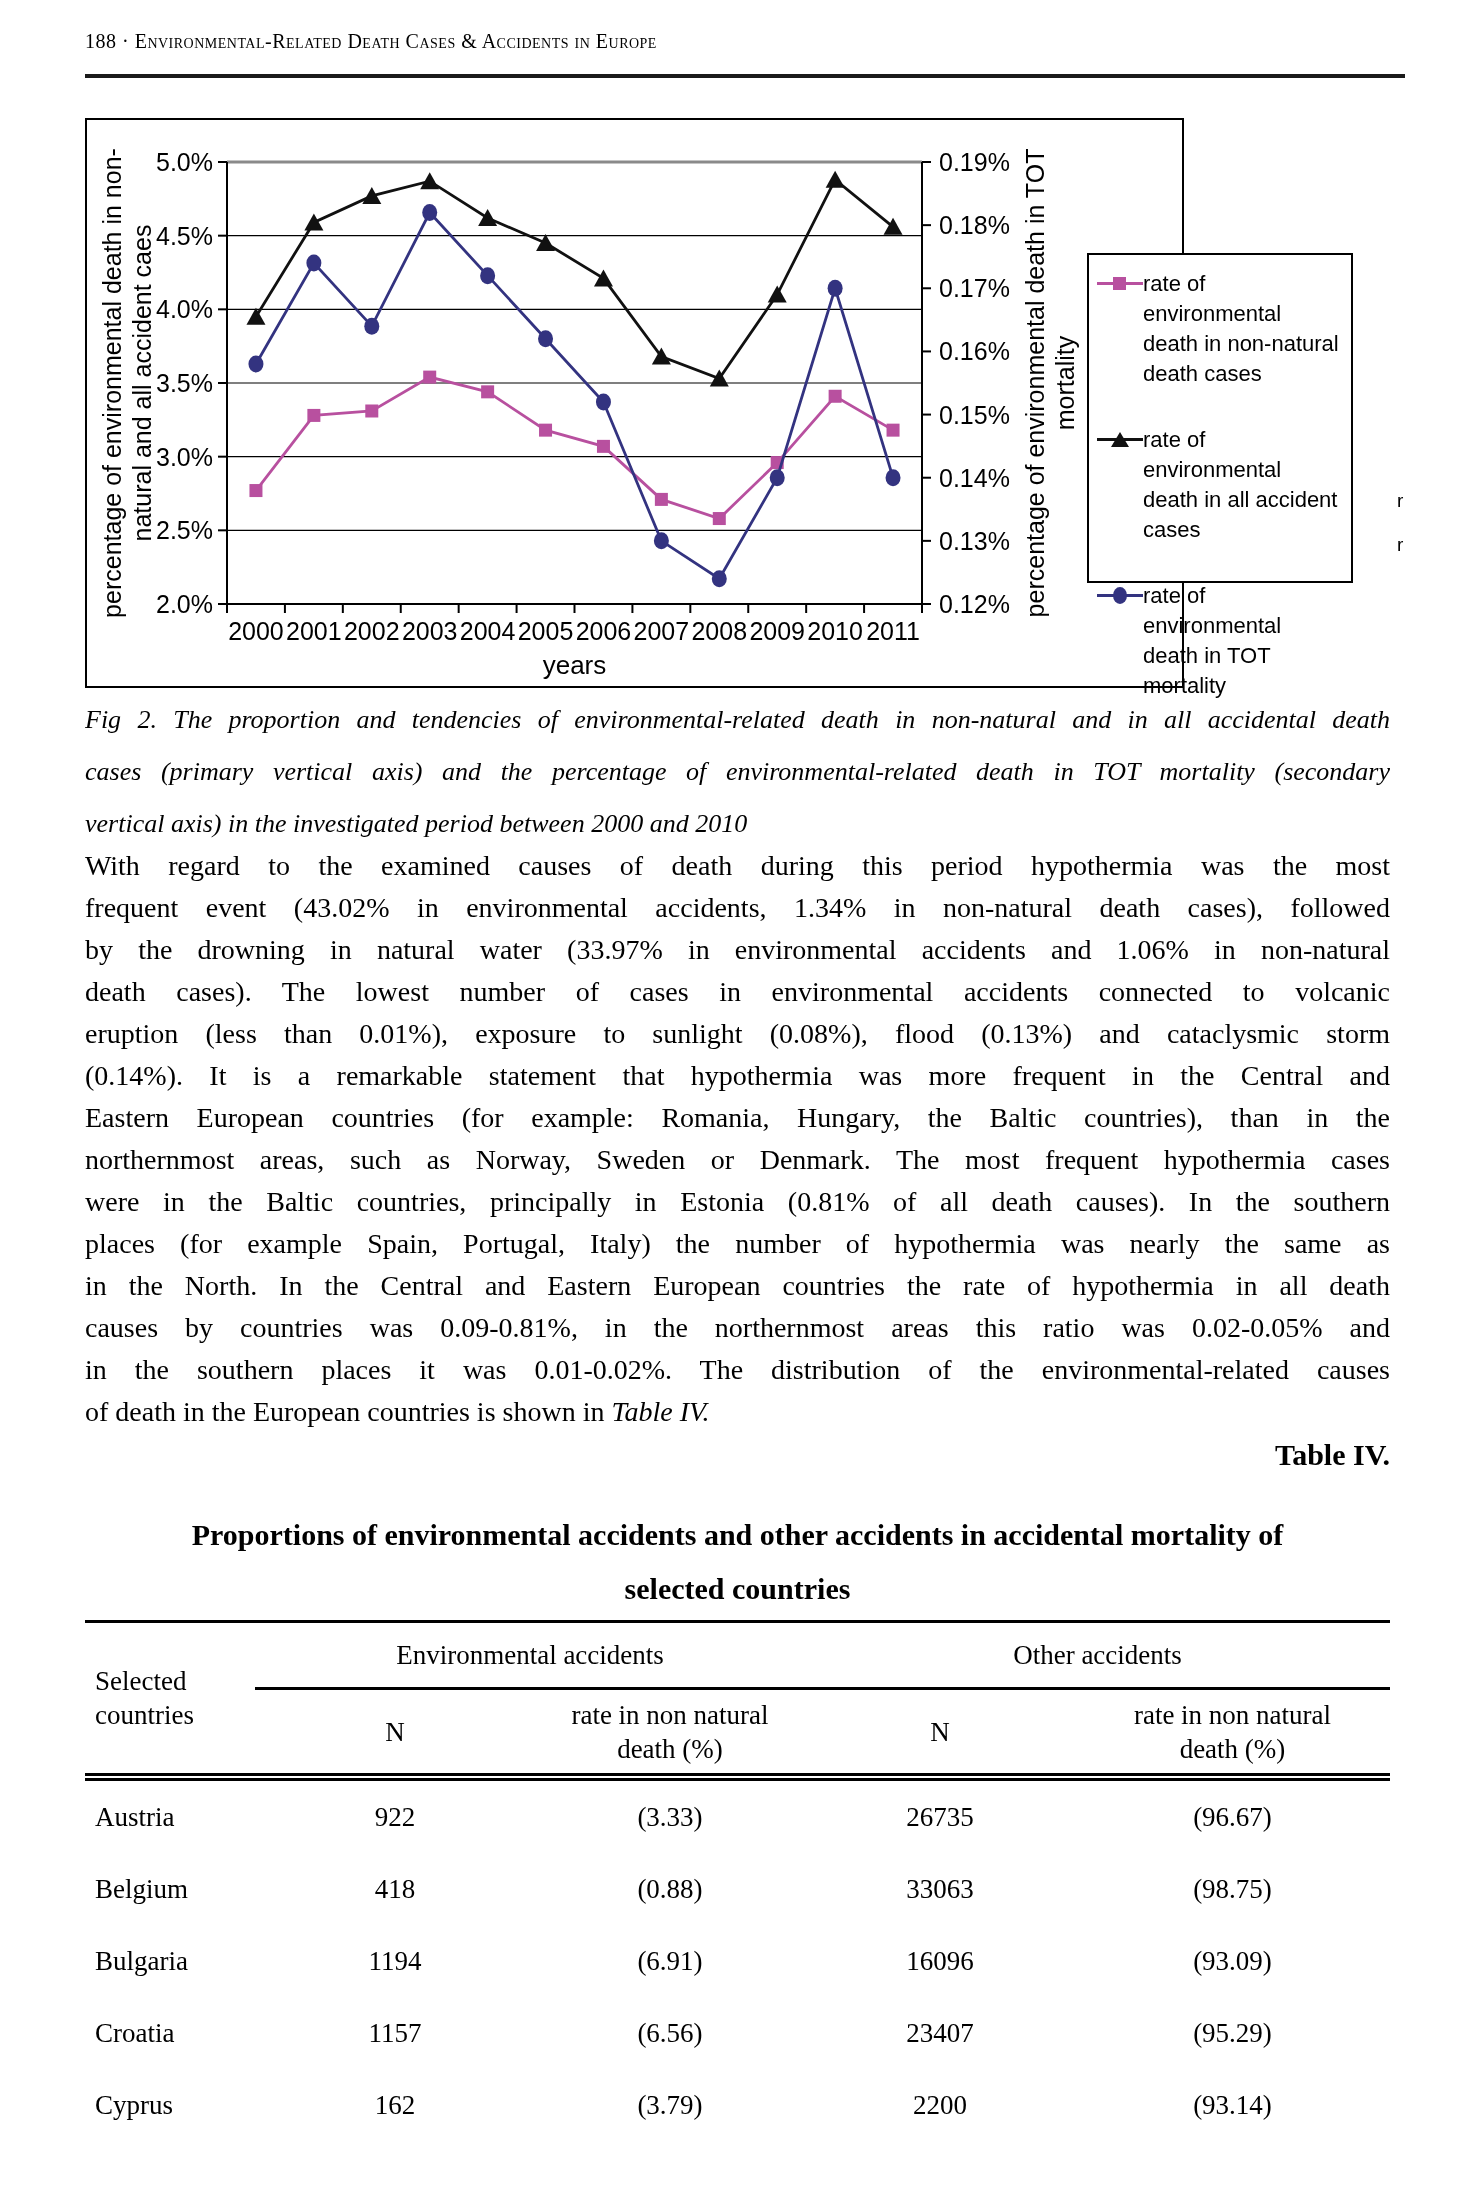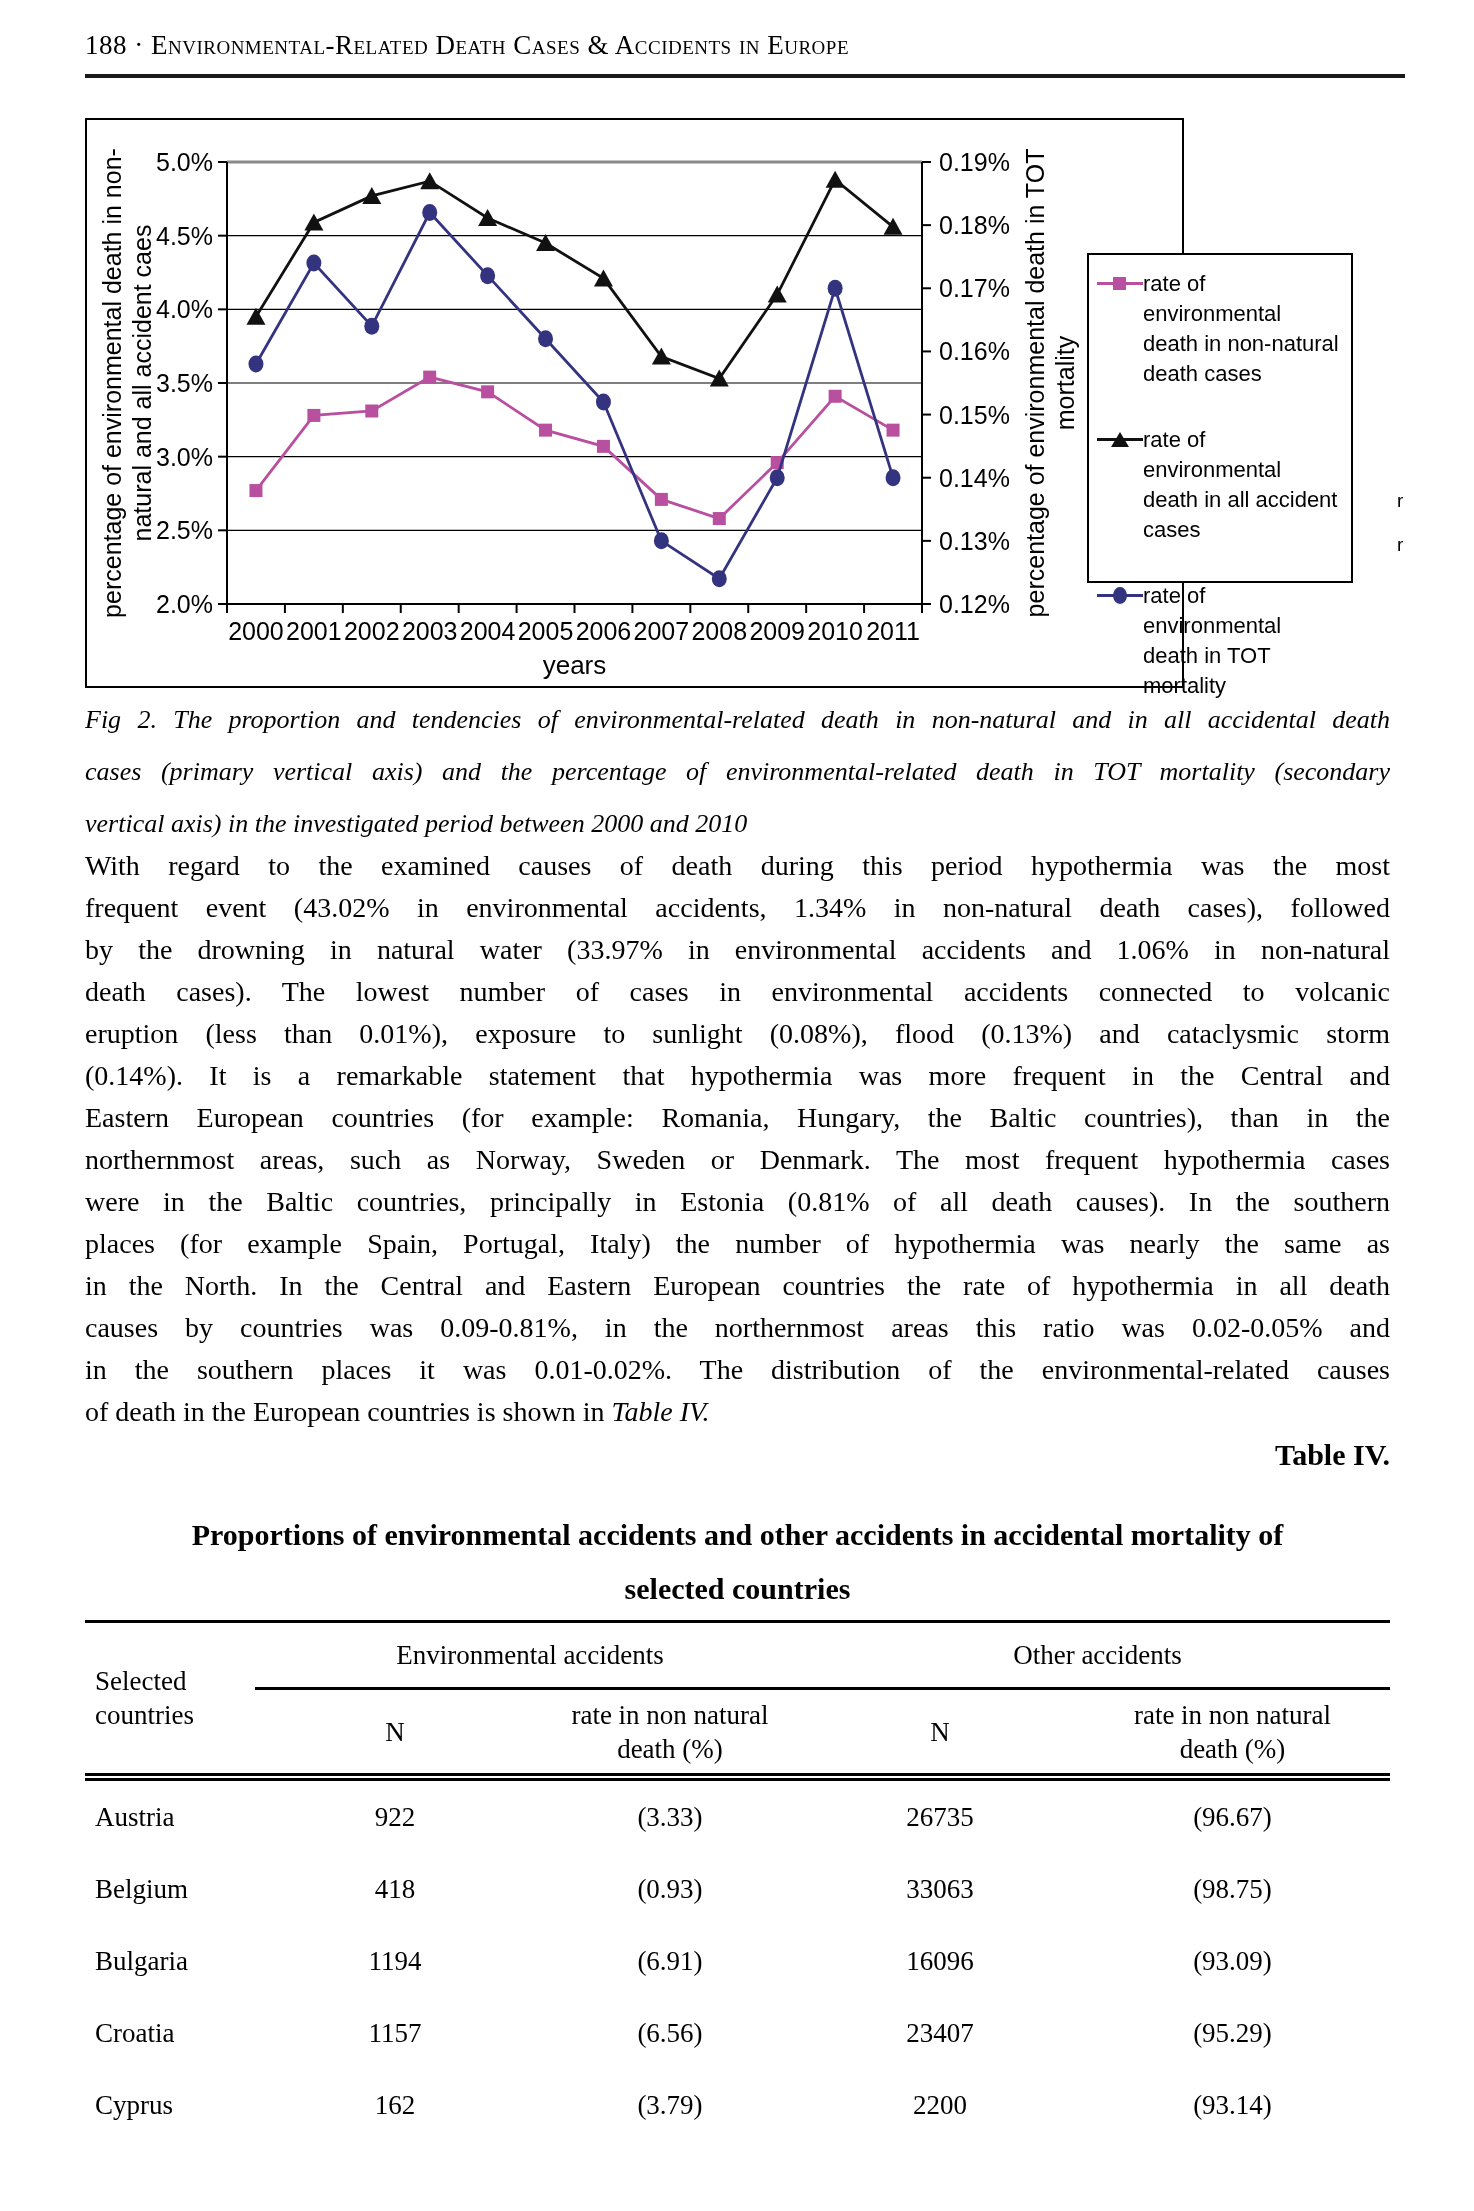--- a/index.html
+++ b/index.html
@@ -1,19 +1,19 @@
 <!DOCTYPE html>
 <html><head>
 <meta charset="utf-8">
 <style>
   html,body{margin:0;padding:0;background:#e8e8e8;}
   .page{position:relative;width:1474px;height:2211px;background:#ffffff;margin:0 auto;
         font-family:"Liberation Serif", serif;color:#000;overflow:hidden;}
   
-  .pg-header{position:absolute;left:85px;top:30px;width:1305px;font-size:27px;
+  .pg-header{position:absolute;left:85px;top:30px;width:1305px;font-size:20px;
              font-variant:small-caps;letter-spacing:.5px;font-family:Liberation Serif, serif;}
   .pg-rule{position:absolute;left:85px;top:74px;width:1320px;height:4px;background:#1a1a1a;}
   
   .chart-box{position:absolute;left:85px;top:118px;width:1099px;height:570px;
              border:2px solid #000;box-sizing:border-box;background:#fff;}
   .chart-box svg{position:absolute;left:0;top:0;}
   svg text{font-family:"Liberation Sans", sans-serif;fill:#000;}
   .legend{position:absolute;left:1000px;top:133px;width:266px;height:330px;
           border:2px solid #000;box-sizing:border-box;background:#fff;
           display:flex;flex-direction:column;justify-content:flex-start;
@@ -252,21 +252,21 @@
     <div class="t-dbl"></div>
 
     <div class="cell left" style="grid-row:5">Austria</div>
     <div class="cell" style="grid-row:5;grid-column:2">922</div>
     <div class="cell" style="grid-row:5;grid-column:3">(3.33)</div>
     <div class="cell" style="grid-row:5;grid-column:4">26735</div>
     <div class="cell" style="grid-row:5;grid-column:5">(96.67)</div>
 
     <div class="cell left" style="grid-row:6">Belgium</div>
     <div class="cell" style="grid-row:6;grid-column:2">418</div>
-    <div class="cell" style="grid-row:6;grid-column:3">(0.93)</div>
+    <div class="cell" style="grid-row:6;grid-column:3">(0.88)</div>
     <div class="cell" style="grid-row:6;grid-column:4">33063</div>
     <div class="cell" style="grid-row:6;grid-column:5">(98.75)</div>
 
     <div class="cell left" style="grid-row:7">Bulgaria</div>
     <div class="cell" style="grid-row:7;grid-column:2">1194</div>
     <div class="cell" style="grid-row:7;grid-column:3">(6.91)</div>
     <div class="cell" style="grid-row:7;grid-column:4">16096</div>
     <div class="cell" style="grid-row:7;grid-column:5">(93.09)</div>
 
     <div class="cell left" style="grid-row:8">Croatia</div>

